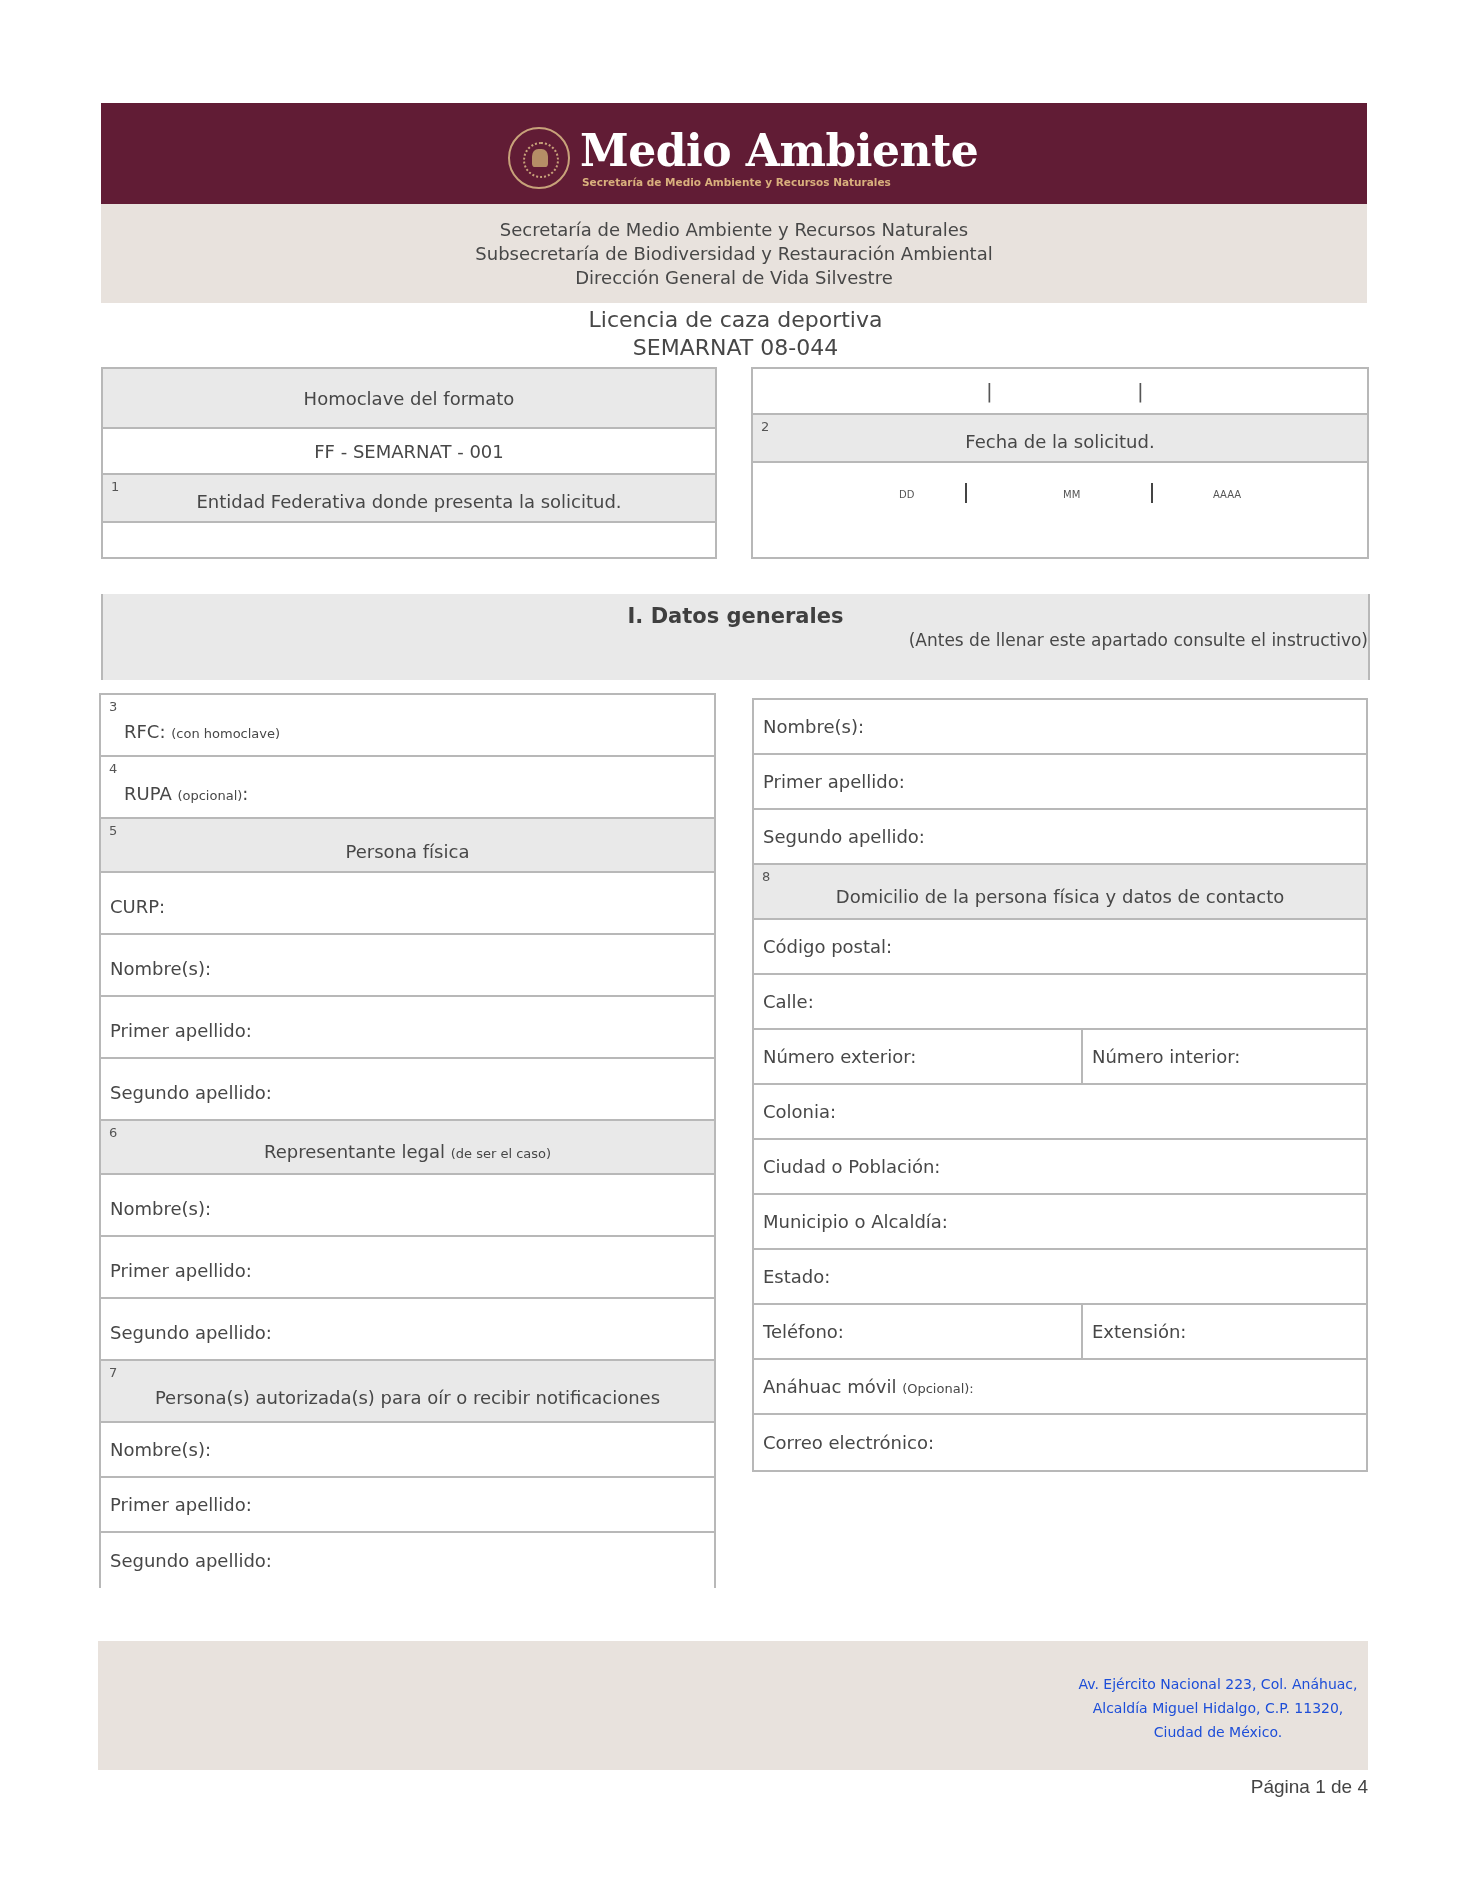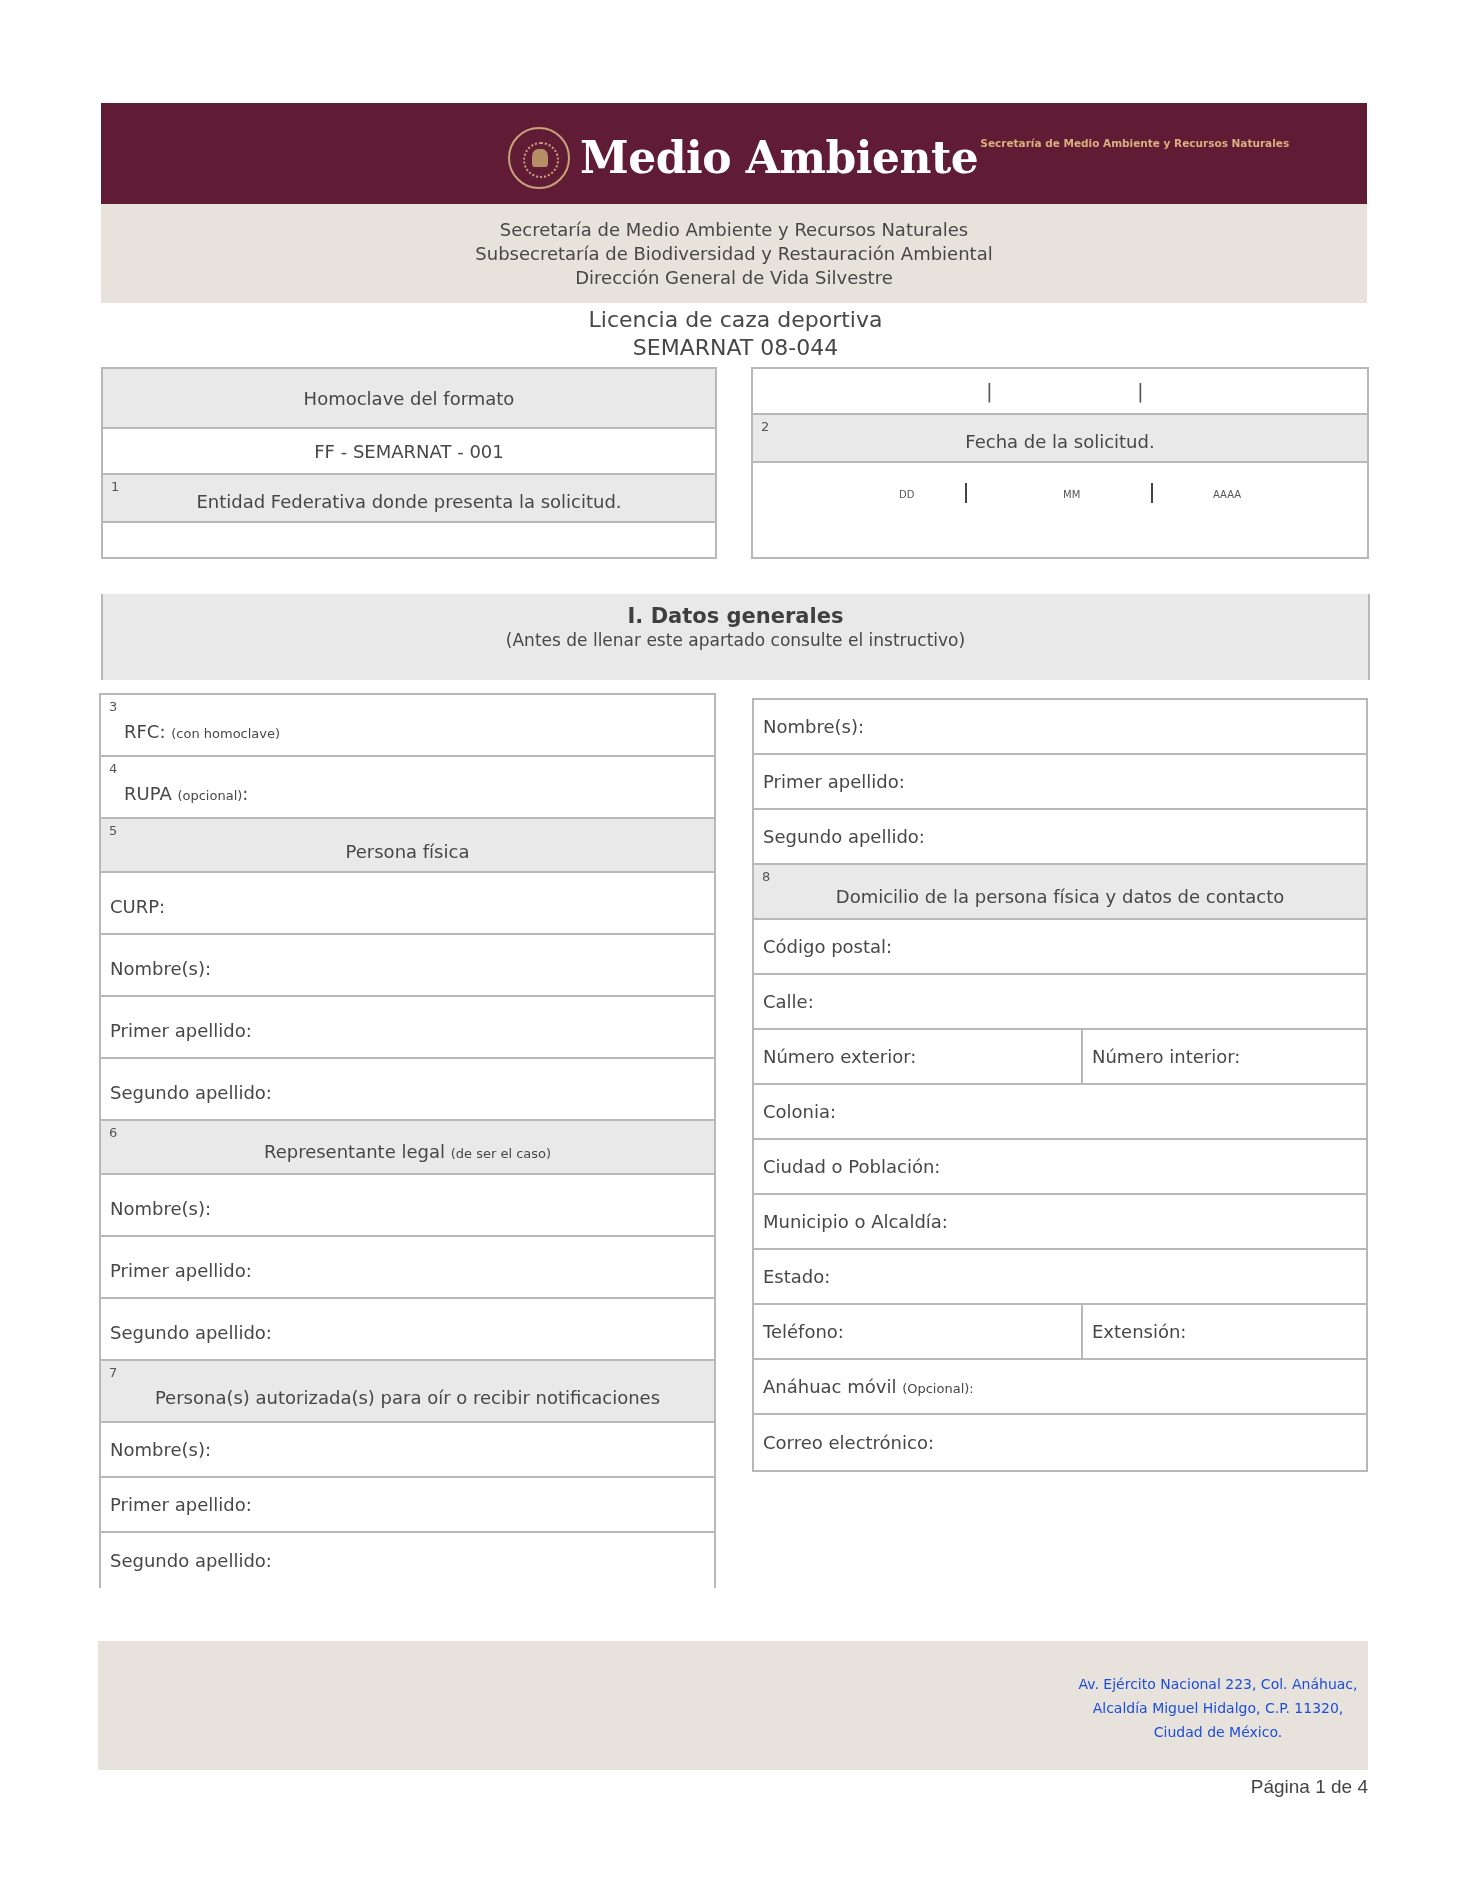--- a/index.html
+++ b/index.html
@@ -4,21 +4,21 @@
 <style>
   * { box-sizing: border-box; margin: 0; padding: 0; }
   html, body { width: 1471px; height: 1881px; background: #ffffff; }
   body { position: relative; font-family: "DejaVu Sans", sans-serif; color: #3f3f3f; overflow: hidden; }
 
   .banner { position: absolute; left: 101px; top: 103px; width: 1266px; height: 101px; background: #611c35; }
   .logo-wrap { position: absolute; left: 508px; top: 127px; display: flex; align-items: center; }
   .emblem { width: 62px; height: 62px; border-radius: 50%; border: 2px solid #c8a27a; position: relative; margin-right: 10px; }
   .emblem::before { content: ""; position: absolute; left: 13px; top: 13px; width: 32px; height: 32px; border-radius: 50%; border: 2px dotted #c8a27a; }
   .emblem::after { content: ""; position: absolute; left: 22px; top: 20px; width: 16px; height: 18px; background: #b58e66; border-radius: 40% 40% 20% 20%; }
-  .logo-text { display: flex; flex-direction: row; }
+  .logo-text { display: flex; flex-direction: column; }
   .logo-title { font-family: "DejaVu Serif", serif; font-weight: bold; font-size: 44px; color: #ffffff; letter-spacing: -0.5px; line-height: 46px; }
   .logo-sub { font-family: "DejaVu Sans", sans-serif; font-weight: bold; font-size: 10.5px; color: #d9b07d; margin-top: 2px; margin-left: 2px; }
 
   .dept { position: absolute; left: 101px; top: 204px; width: 1266px; height: 99px; background: #e8e2dd; text-align: center; padding-top: 14px; }
   .dept div { font-size: 18px; line-height: 24px; color: #474747; }
 
   .doc-title { position: absolute; left: 0; top: 306px; width: 1471px; text-align: center; }
   .doc-title div { font-size: 22px; line-height: 28px; color: #474747; }
 
   .box { position: absolute; border: 2px solid #b8b8b8; background: #fff; }
@@ -31,21 +31,21 @@
   .small { font-size: 13px; }
   .split { display: flex; width: 100%; height: 100%; }
   .split > div { flex: 1; display: flex; align-items: center; padding-left: 9px; }
   .split > div:first-child { border-right: 2px solid #b8b8b8; flex: 0 0 329px; }
   .date-parts { position: absolute; bottom: 6px; left: 0; width: 100%; height: 24px; font-size: 10px; color: #555; }
   .date-parts span { position: absolute; bottom: 3px; }
   .date-parts .vb { width: 2px; height: 20px; background: #444; bottom: 0; }
 
   .section-head { position: absolute; left: 101px; top: 594px; width: 1269px; height: 86px; background: #e9e9e9; border-left: 2px solid #b8b8b8; border-right: 2px solid #b8b8b8; text-align: center; padding-top: 10px; }
   .section-title { font-weight: bold; font-size: 21px; color: #3f3f3f; line-height: 25px; }
-  .section-sub { font-size: 17px; color: #474747; line-height: 22px; }
+  .section-sub { font-size: 17px; color: #474747; line-height: 22px; text-align: right; }
 
   .left-col { left: 99px; top: 693px; width: 617px; border-bottom: none; }
   .right-col { left: 752px; top: 698px; width: 616px; }
 
   .footer { position: absolute; left: 98px; top: 1641px; width: 1270px; height: 129px; background: #e8e2dd; }
   .footer-addr { position: absolute; left: 920px; top: 31px; width: 400px; text-align: center; font-size: 14px; line-height: 24px; color: #1d4ed8; }
   .page-num { position: absolute; right: 103px; top: 1776px; font-family: "Liberation Sans", sans-serif; font-size: 19px; color: #444; }
 </style>
 </head>
 <body>

